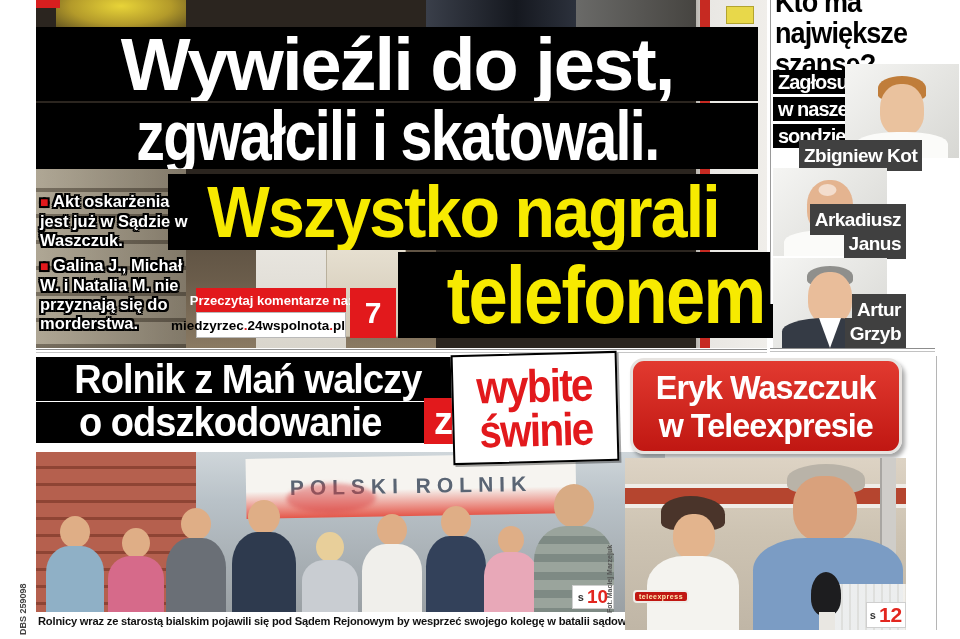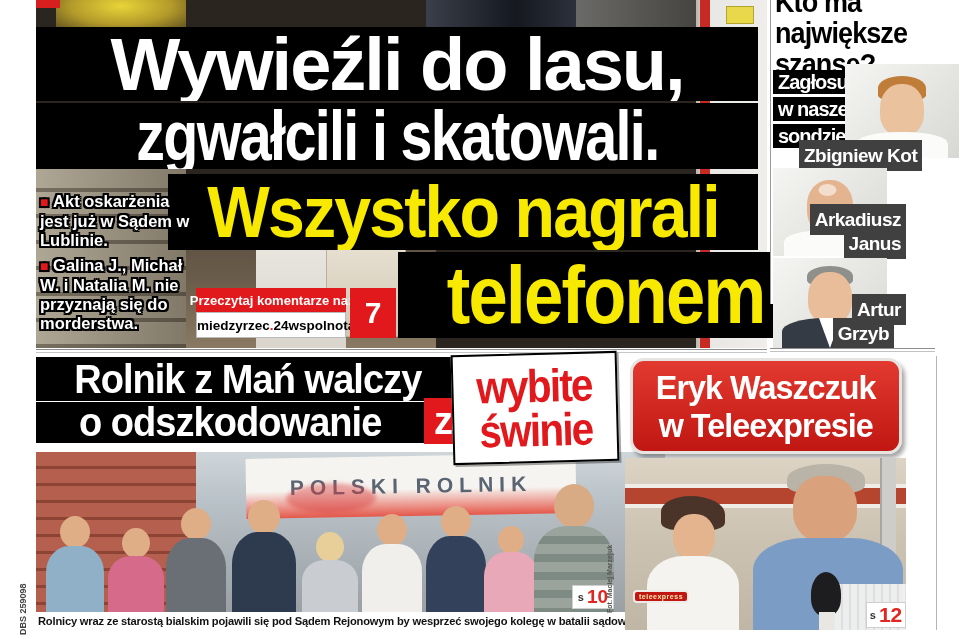--- a/index.html
+++ b/index.html
@@ -46,21 +46,21 @@
     text-shadow:-2px -2px 0 #000,2px -2px 0 #000,-2px 2px 0 #000,2px 2px 0 #000,
                  0 -2px 0 #000,0 2px 0 #000,-2px 0 0 #000,2px 0 0 #000;}
   .bullets{left:40px;top:192px;width:150px;line-height:19px;font-size:16.5px;}
   .bullets p{margin:0 0 6px 0;}
   .sq{color:#e2191c;font-size:14px;
     text-shadow:-2px -2px 0 #000,2px -2px 0 #000,-2px 2px 0 #000,2px 2px 0 #000;}
 
   .cmt-label{left:196px;top:288px;width:150px;height:24px;background:#e2191c;color:#fff;
      font-weight:700;font-size:13px;display:flex;align-items:center;justify-content:center;white-space:nowrap;}
   .cmt-url{left:196px;top:312px;width:150px;height:26px;background:#fff;border:1px solid #b9b9b9;
-     box-sizing:border-box;color:#000;font-weight:700;font-size:13.5px;display:flex;align-items:center;justify-content:flex-start;white-space:nowrap;}
+     box-sizing:border-box;color:#000;font-weight:700;font-size:13.5px;display:flex;align-items:center;justify-content:flex-end;white-space:nowrap;}
   .cmt-url .dot{color:#e2191c;}
   .pg7{left:350px;top:288px;width:46px;height:50px;background:#e2191c;color:#fff;font-weight:700;
      font-size:30px;display:flex;align-items:center;justify-content:center;}
   .red-sliver{left:36px;top:0;width:24px;height:8px;background:#d81f1f;}
 
   
   .sidebar{left:770px;top:0;width:190px;height:304px;background:#fff;border-left:1px solid #9a9a9a;box-sizing:border-box;}
   .sb-title{position:absolute;left:4px;top:-14px;font-weight:700;color:#000;font-size:30px;
      line-height:31px;letter-spacing:-1px;transform:scaleX(.9);transform-origin:0 0;white-space:nowrap;}
   .vote{position:absolute;left:2px;top:70px;}
@@ -85,21 +85,21 @@
   .suit{position:absolute;left:50%;transform:translateX(-50%);bottom:0;width:96px;height:30px;
      border-radius:45% 45% 0 0;background:#353b45;}
   .suit::after{content:"";position:absolute;left:50%;top:0;transform:translateX(-50%);
      width:22px;height:30px;background:#fff;clip-path:polygon(0 0,100% 0,50% 100%);}
   .namestrip{position:absolute;background:#404040;color:#fff;font-weight:700;letter-spacing:-0.5px;
      font-size:19px;line-height:23px;padding:4px 5px;white-space:nowrap;}
   .nm1{left:28px;top:140px;}
   .nm2a{right:54px;top:204px;}
   .nm2b{right:54px;top:228px;}
   .nm3a{right:54px;top:294px;}
-  .nm3b{right:66px;top:318px;}
+  .nm3b{right:54px;top:318px;}
   .sb-sep{left:770px;top:348px;width:165px;height:4px;border-top:1px solid #8d8d8d;border-bottom:1px solid #c2c2c2;box-sizing:border-box;}
 
   
   .main-sep{left:36px;top:349px;width:731px;height:4px;border-top:1px solid #8d8d8d;border-bottom:1px solid #c6c6c6;box-sizing:border-box;}
   .right-vline{left:936px;top:356px;width:1px;height:274px;background:#b5b5b5;}
 
   
   .farmer-photo{left:36px;top:452px;width:629px;height:160px;overflow:hidden;
      background:linear-gradient(180deg,#cfd6da 0%,#b9c2c8 30%,#9aa0a4 100%);}
   .fp-bricks{position:absolute;left:0;top:0;width:160px;height:160px;
@@ -185,35 +185,35 @@
     <div class="abs tp-sticker1"></div>
     <div class="abs tp-sticker2"></div>
     <div class="abs tp-bricks"></div>
     <div class="abs tp-path"></div>
     <div class="abs tp-jeans"></div>
     <div class="abs tp-sack"></div>
   </div>
   <div class="abs red-sliver"></div>
 
   <div class="abs band band1">
-    <span class="hl">Wywieźli do lasu,</span>
+    <span class="hl">Wywieźli do jest,</span>
   </div>
   <div class="abs band band2">
     <span class="hl sx82">zgwałcili i skatowali.</span>
   </div>
   <div class="abs band band3">
     <span class="hl hl-y sx92">Wszystko nagrali</span>
   </div>
   <div class="abs band band4">
     <span class="hl hl-y sx86">telefonem</span>
   </div>
 
   <div class="abs bullets">
     <p><span class="sq">■</span>
-      <span class="outl">Akt oskarżenia jest już w Sądem w Lublinie.</span></p>
+      <span class="outl">Akt oskarżenia jest już w Sądzie w Waszczuk.</span></p>
     <p><span class="sq">■</span>
       <span class="outl">Galina J., Michał W. i Natalia M. nie przyznają się do morderstwa.</span></p>
   </div>
 
   <div class="abs cmt-label">Przeczytaj komentarze na:</div>
   <div class="abs cmt-url">
     <span>miedzyrzec</span>
       <span class="dot">.</span>
       <span>24wspolnota</span>
       <span class="dot">.</span>

